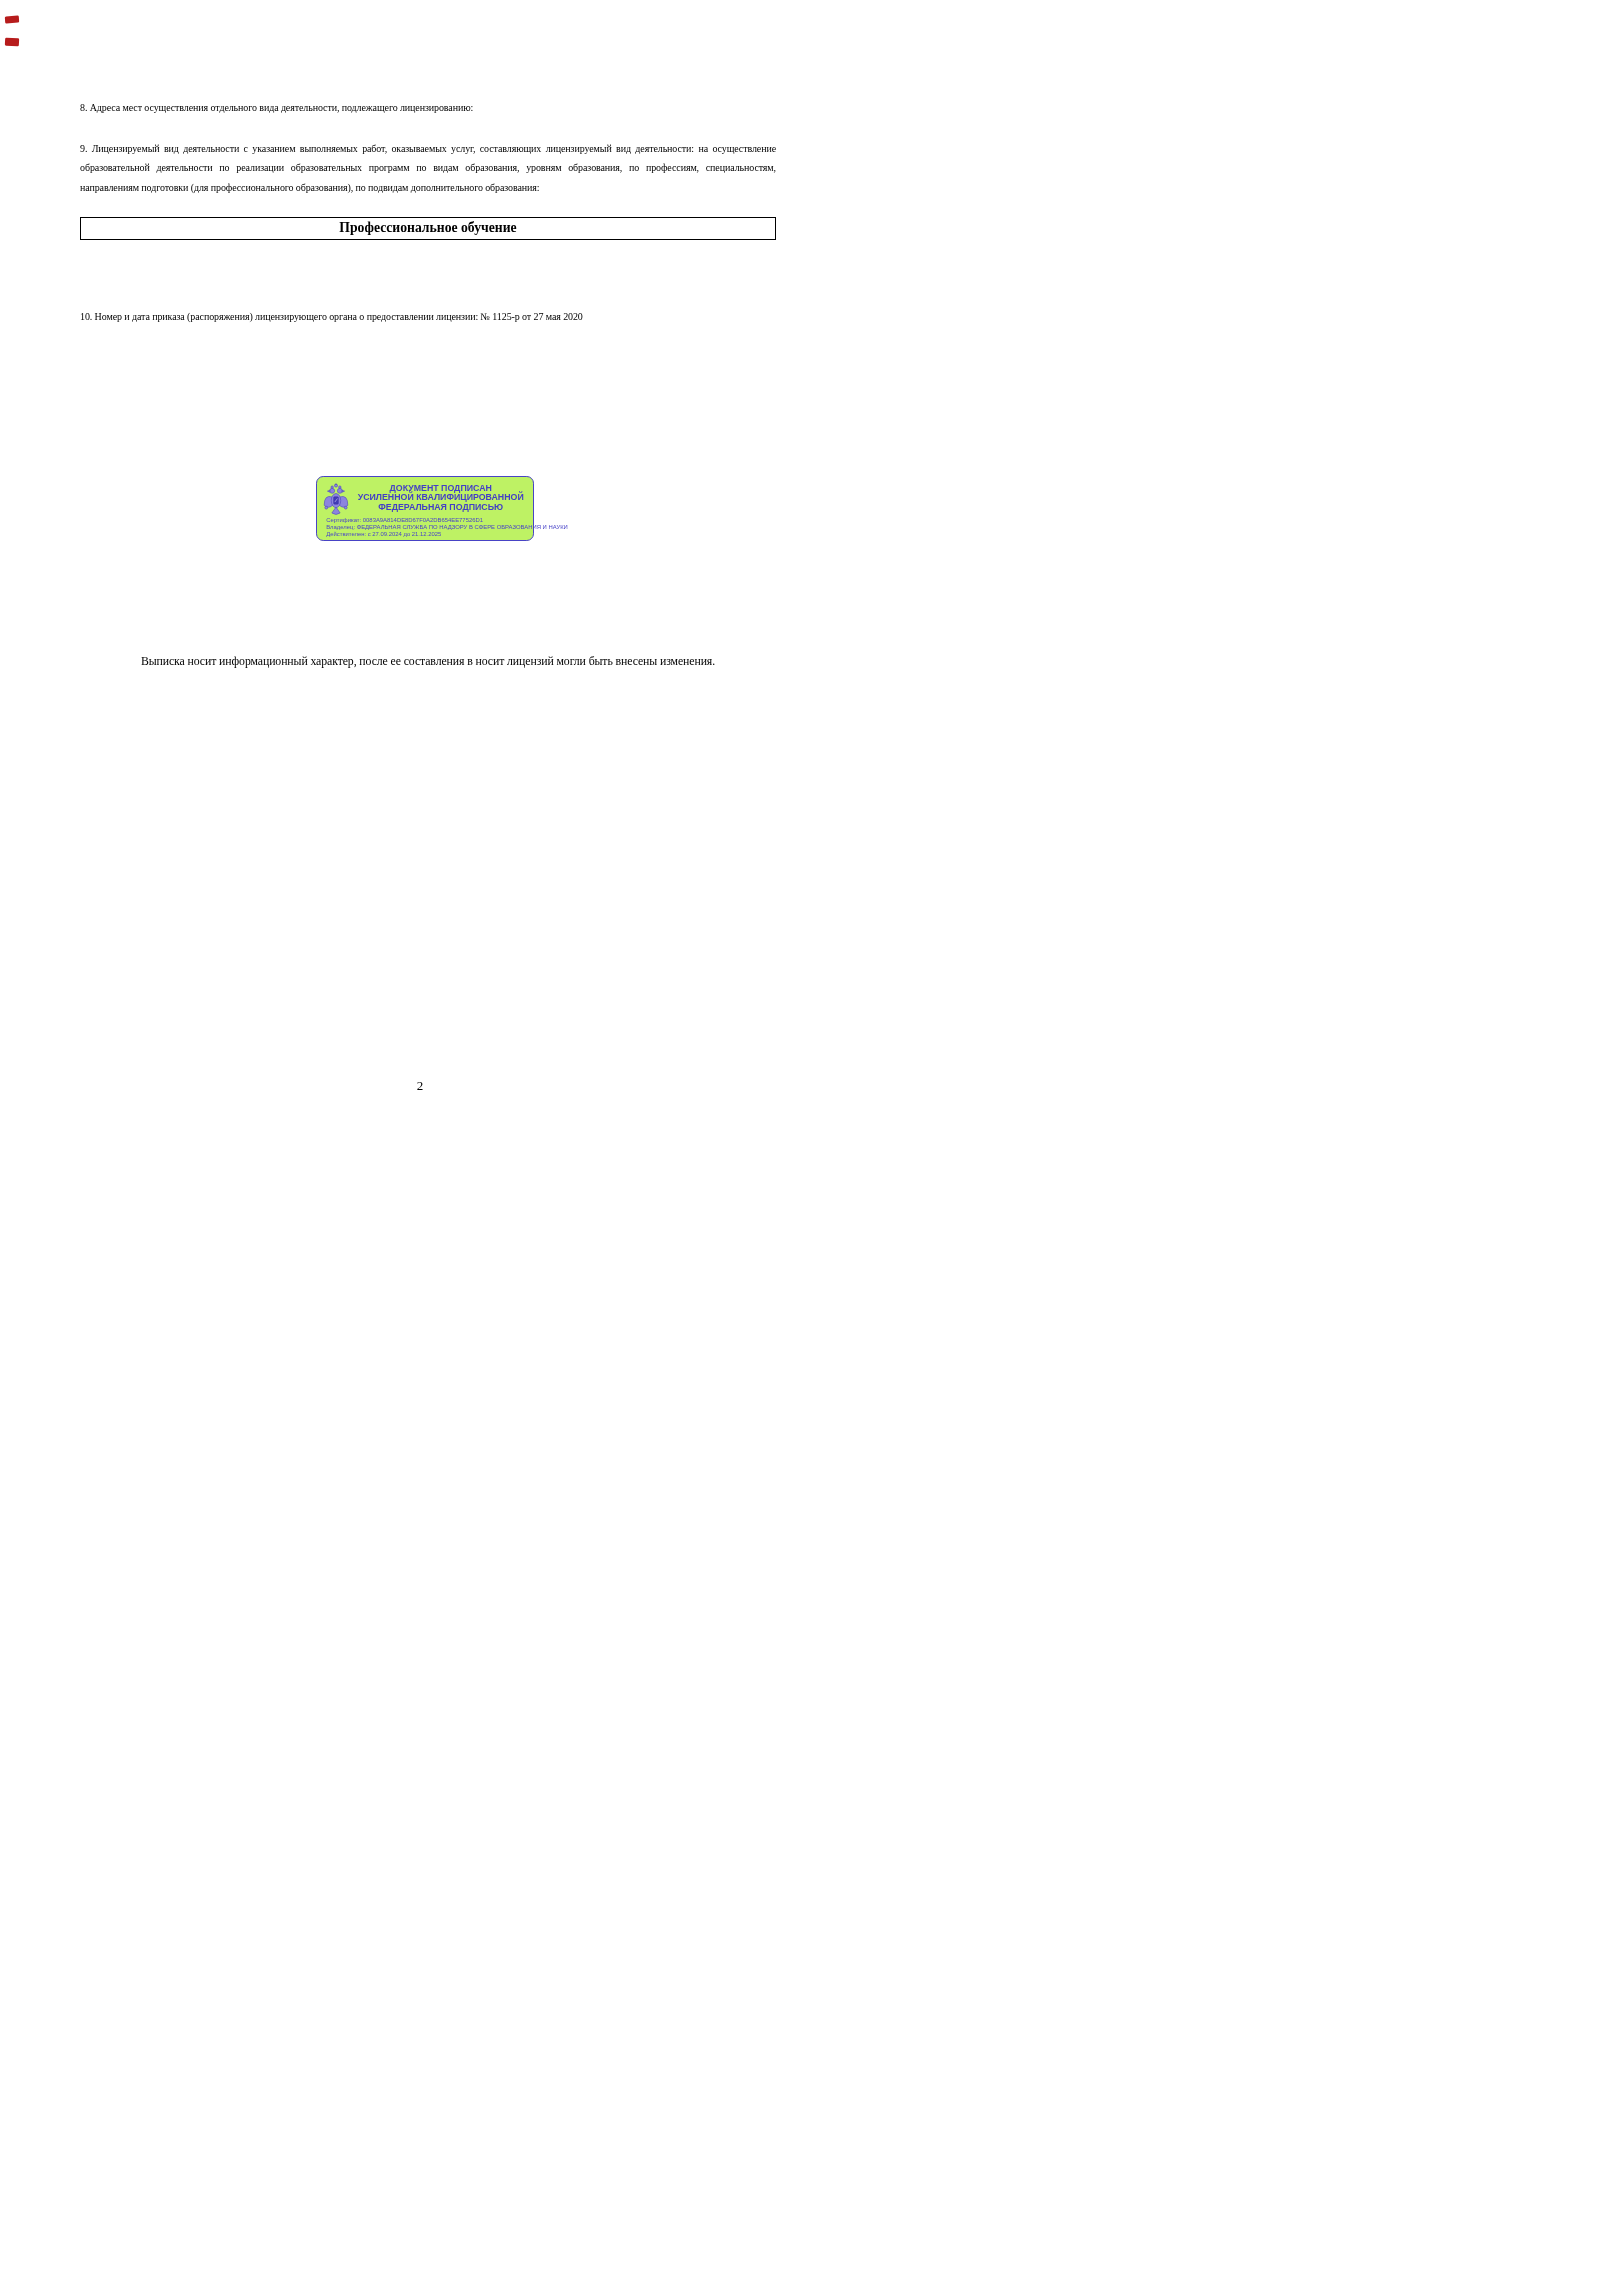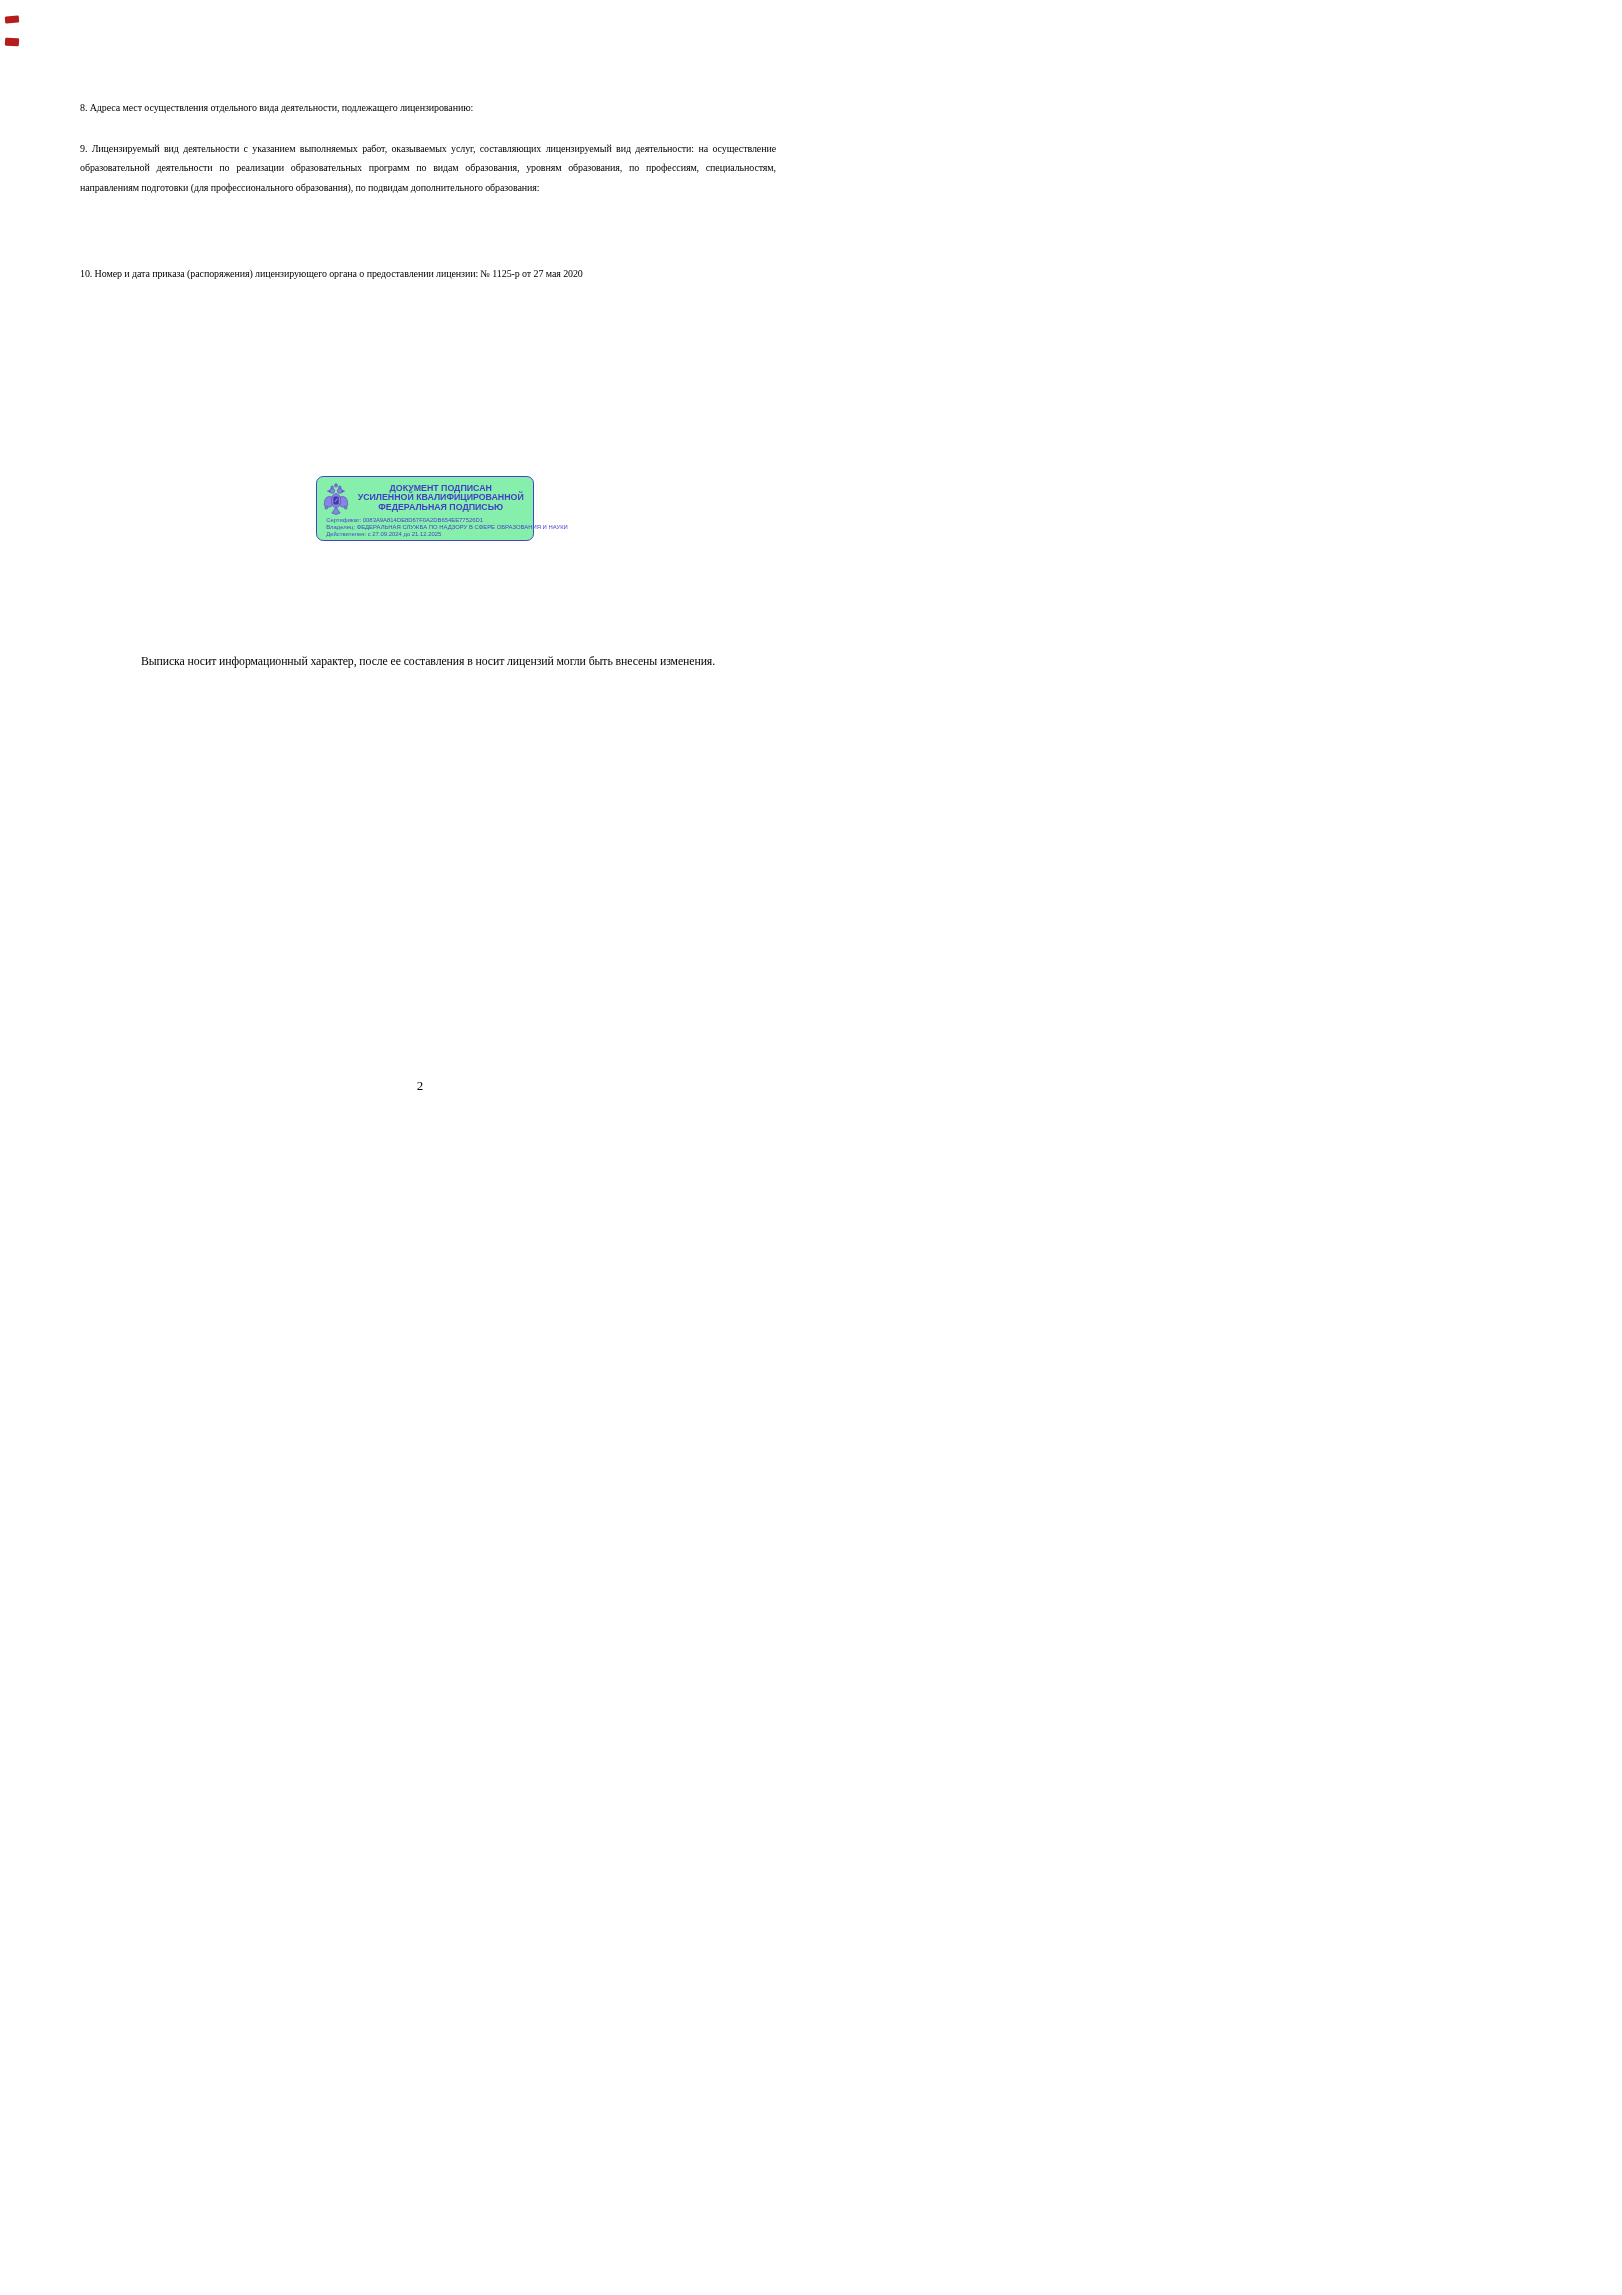--- a/index.html
+++ b/index.html
@@ -42,21 +42,21 @@
   .t-center{text-align:center;}
   .t-left{text-align:left;}
   #table2 .col-num{width:71px;}
   #table2 tr{height:18.3px;}
   #table2 tr.hdr{height:21px;}
   
   .stamp{
     position:absolute;left:316px;top:476px;width:218px;height:65px;
     border:1.3px solid #4843c5;border-radius:7.2px;
     font-family:"Liberation Sans","DejaVu Sans",sans-serif;
-    color:#4641c4;background:#86efac;box-sizing:border-box;
+    color:#4641c4;background:#bef264;box-sizing:border-box;
   }
   .stamp-eagle{position:absolute;left:5.9px;top:5.9px;width:26px;height:34px;}
   .stamp-titles{
     position:absolute;left:34px;top:7.2px;right:2.6px;
     text-align:center;font-weight:bold;font-size:8.8px;line-height:9.2px;
     color:#433fc6;
   }
   .stamp-info{
     position:absolute;left:9.2px;top:40px;right:2px;
     font-size:5.9px;line-height:6.8px;white-space:nowrap;color:#4a45c8;
@@ -79,20 +79,27 @@
 
   <div class="redmark" id="redmark1"></div>
   <div class="redmark" id="redmark2"></div>
 
   <div class="content">
 
     <div class="para" id="para8">8. Адреса мест осуществления отдельного вида деятельности, подлежащего лицензированию:</div>
 
     <div class="para" id="para9">9. Лицензируемый вид деятельности с указанием выполняемых работ, оказываемых услуг, составляющих лицензируемый вид деятельности: на осуществление образовательной деятельности по реализации образовательных программ по видам образования, уровням образования, по профессиям, специальностям, направлениям подготовки (для профессионального образования), по подвидам дополнительного образования:</div>
 
+    <table class="doc" id="table1">
+      <tbody>
+          <tr>
+        <td class="t-title">Профессиональное обучение</td>
+      </tr>
+    </tbody>
+      </table>
 
 
     <div class="para" id="para10">10. Номер и дата приказа (распоряжения) лицензирующего органа о предоставлении лицензии: № 1125-р от 27 мая 2020</div>
 
   </div>
 
   <div class="stamp">
     <svg class="stamp-eagle" viewBox="0 0 44 56" xmlns="http://www.w3.org/2000/svg">
       <g fill="#8c84de" stroke="#4a43c0" stroke-width="1">
 

